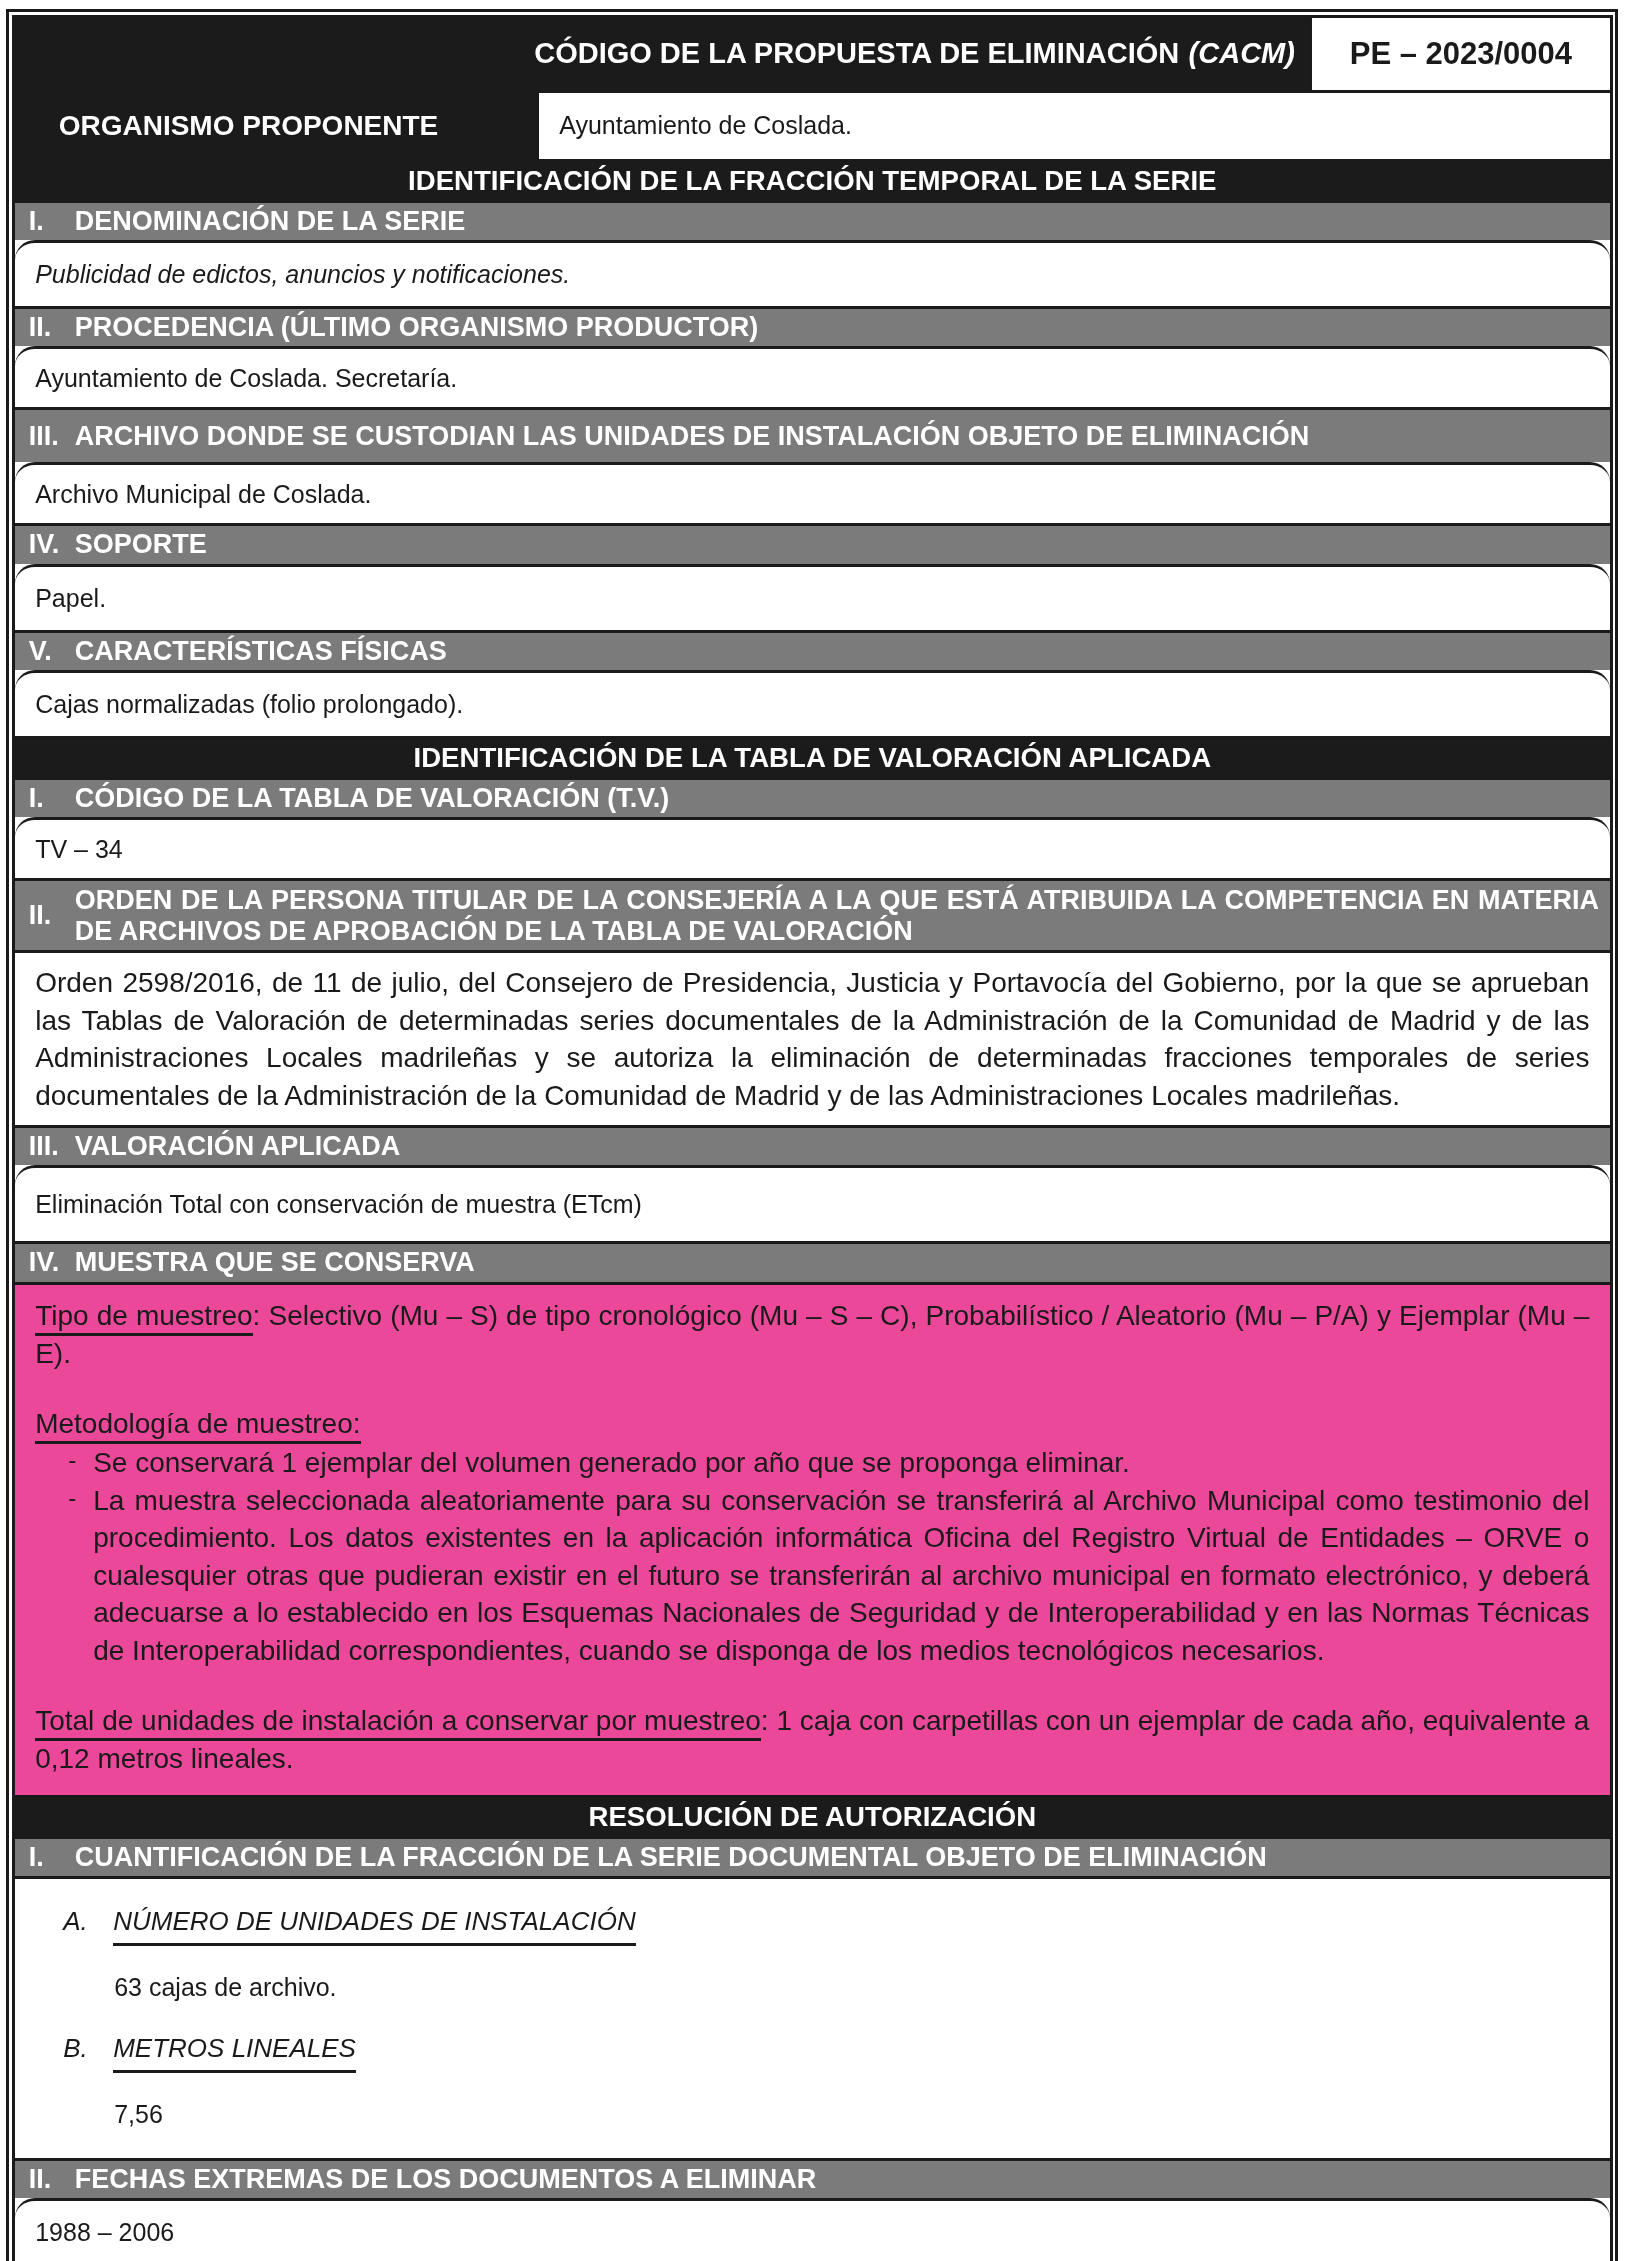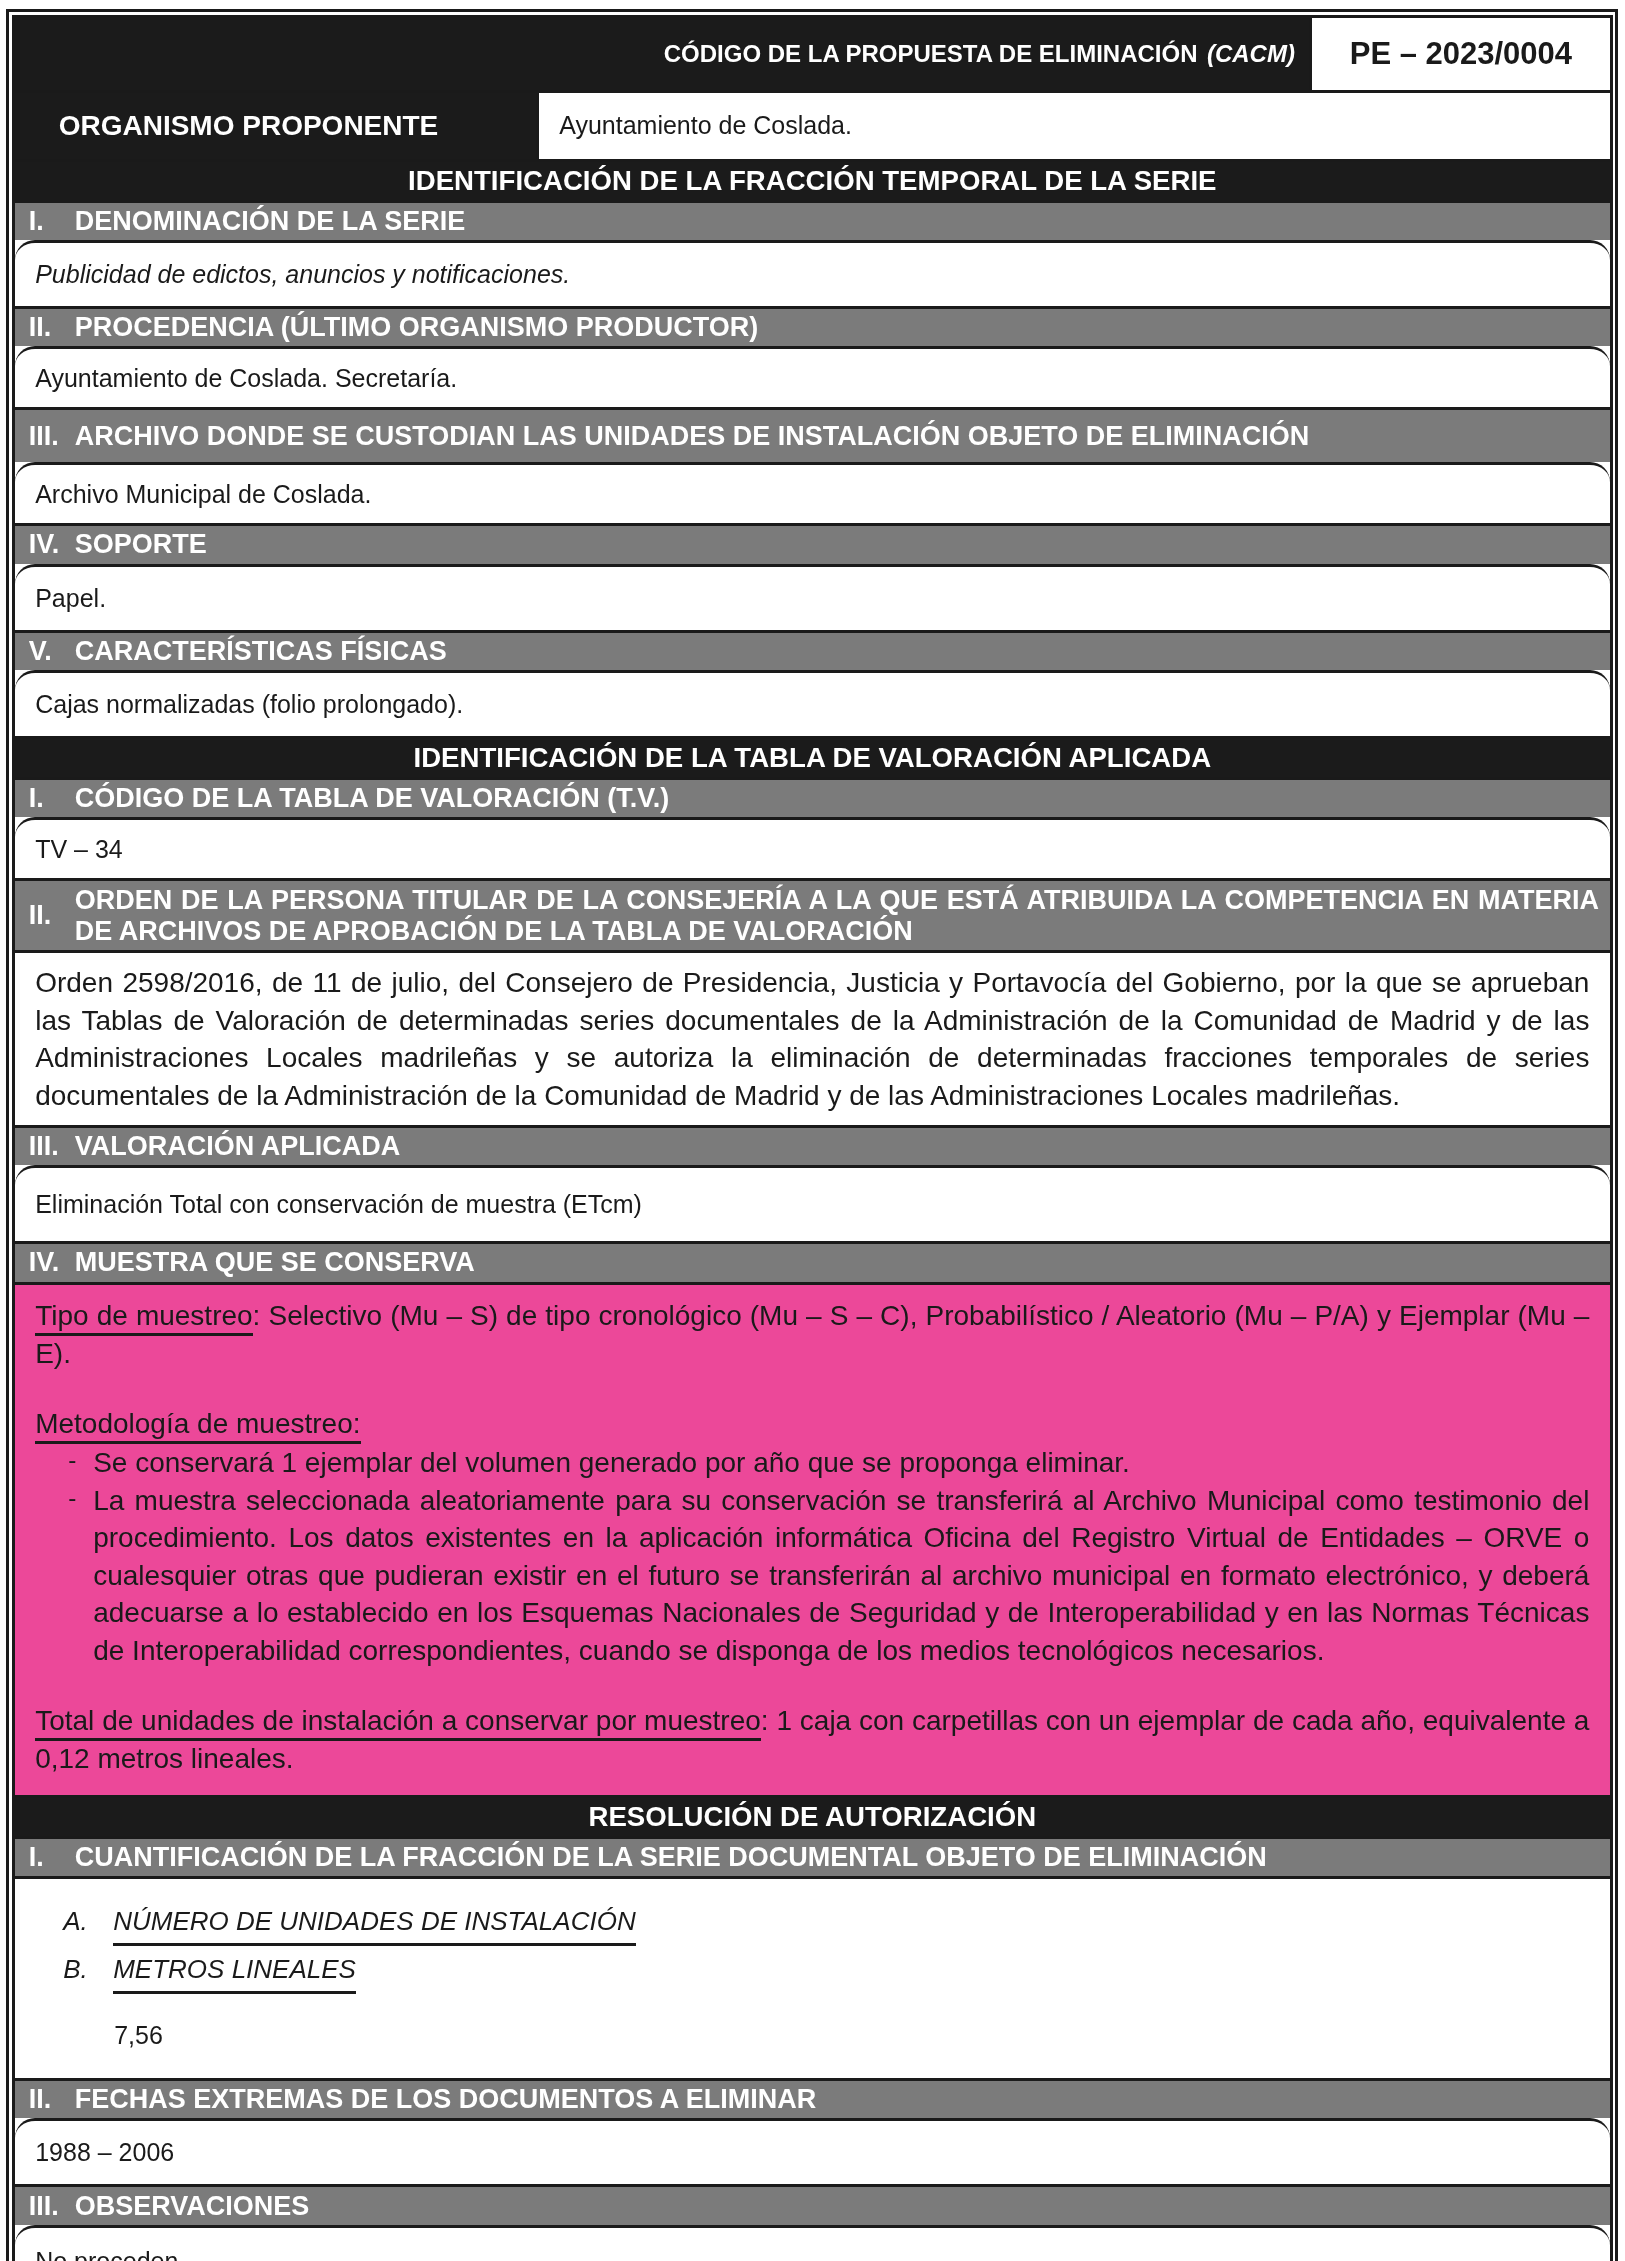--- a/index.html
+++ b/index.html
@@ -38,21 +38,21 @@
     min-height: 72px;
   }
   .cell-title {
     flex: 1;
     display: flex;
     align-items: center;
     justify-content: flex-end;
     padding-right: 14px;
     color: #ffffff;
     font-weight: bold;
-    font-size: 24px;
+    font-size: 29px;
     white-space: nowrap;
   }
   .cell-title .paren { font-style: italic; margin-left: 9.4px; }
   .pe-box {
     width: 298px;
     background: #ffffff;
     border-left: 3.1px solid #1a1a1a;
     display: flex;
     align-items: center;
     justify-content: center;
@@ -290,20 +290,21 @@
 
       <div class="row band-gray">
         <span class="num">I.</span>
         <span class="blabel">CUANTIFICACIÓN DE LA FRACCIÓN DE LA SERIE DOCUMENTAL OBJETO DE ELIMINACIÓN</span>
       </div>
       <div class="row cuant">
         <div class="ab">
           <span class="ab-num">A.</span>
           <span class="ab-label">NÚMERO DE UNIDADES DE INSTALACIÓN</span>
         </div>
+        <div class="ab-val">63 cajas de archivo.</div>
         <div class="ab">
           <span class="ab-num">B.</span>
           <span class="ab-label">METROS LINEALES</span>
         </div>
         <div class="ab-val last">7,56</div>
       </div>
 
       <div class="row band-gray">
         <span class="num">II.</span>
         <span class="blabel">FECHAS EXTREMAS DE LOS DOCUMENTOS A ELIMINAR</span>

